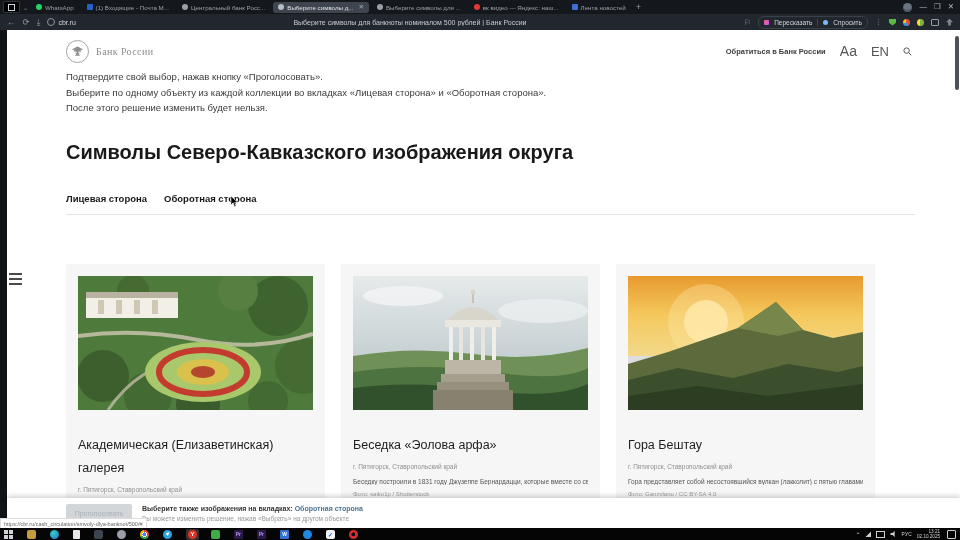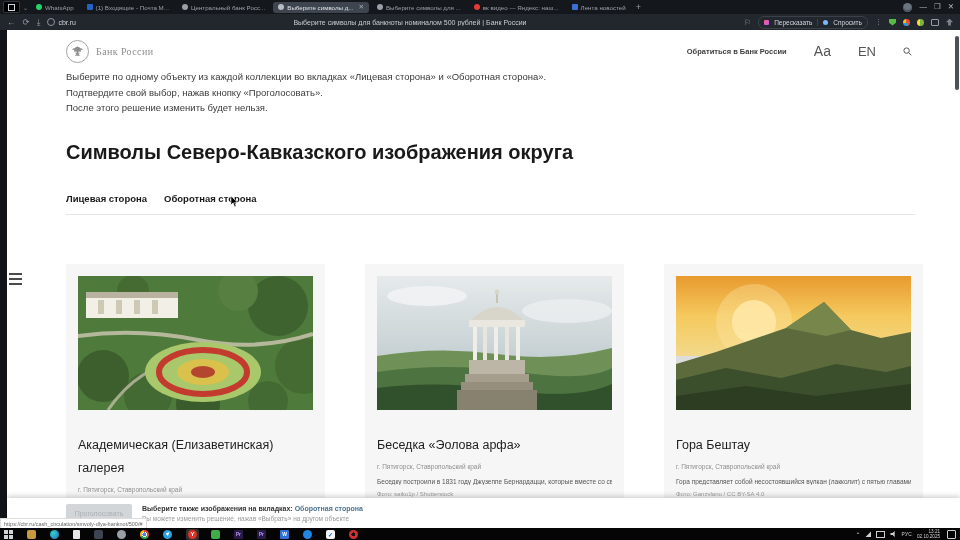--- a/index.html
+++ b/index.html
@@ -50,35 +50,35 @@
   .page{position:absolute;top:30px;bottom:12px;left:0;right:0;background:#fff;overflow:hidden;}
   .side-strip{position:absolute;left:0;top:0;bottom:0;width:7px;background:#101317;}
   .scroll-thumb{position:absolute;right:1px;top:6px;width:4px;height:54px;background:#4c5157;border-radius:2px;}
   .hamburger{position:absolute;left:9px;top:243px;width:13px;}
   .hamburger i{display:block;height:2px;background:#4a4a4a;margin-bottom:3px;}
 
   .site-header{position:absolute;left:66px;right:48px;top:6px;height:30px;display:flex;align-items:center;}
   .emblem{width:21px;height:21px;border:1px solid #a3a3a3;border-radius:50%;
           display:flex;align-items:center;justify-content:center;flex:0 0 auto;}
   .logo-text{margin-left:7px;font-family:Liberation Serif, serif;font-size:10px;color:#8d8d8d;letter-spacing:.4px;}
-  .hdr-right{margin-left:auto;display:flex;align-items:center;gap:27px;}
+  .hdr-right{margin-left:auto;display:flex;align-items:center;gap:14px;}
   .contact{font-size:7.5px;font-weight:bold;color:#3d3d3d;}
   .fontsize{font-size:14px;color:#555;}
   .lang{font-size:13px;color:#555;}
 
   .intro{position:absolute;left:66px;top:39px;font-size:9.5px;color:#3a3a3a;line-height:15.5px;}
   .h1{position:absolute;left:66px;top:111px;font-size:20px;font-weight:bold;color:#191919;}
   .stabs{position:absolute;left:66px;top:163px;display:flex;gap:17px;font-size:9.5px;font-weight:bold;color:#191919;}
   .divider{position:absolute;left:66px;right:45px;top:184px;height:1px;background:#e4e4e4;}
   .note{position:absolute;left:66px;top:198px;font-size:8px;color:#3f3f3f;}
   .note .lnk{color:#4a7290;text-decoration:underline;cursor:pointer;}
   .cursor{position:absolute;left:230px;top:165px;width:9px;height:13px;}
 
   
-  .cards{position:absolute;left:66px;top:234px;display:flex;gap:40px;}
+  .cards{position:absolute;left:66px;top:234px;display:flex;gap:16px;}
   .card{width:259px;height:265px;background:#f6f6f6;}
   .card-img{margin:12px 12px 0;height:134px;overflow:hidden;background:#ddd;}
   .card-img svg{display:block;}
   .card-body{padding:24px 12px 0;}
   .card-title{font-size:12.5px;color:#1d1d1d;line-height:23px;max-width:235px;}
   .card-loc{font-size:6.5px;color:#8f8f8f;margin-top:6px;}
   .card-desc{font-size:6.5px;color:#555;margin-top:8px;max-width:235px;white-space:nowrap;overflow:hidden;}
   .card-desc:empty,.card-credit:empty{display:none;}
   .card-credit{font-size:6px;color:#9b9b9b;margin-top:6px;}
 
@@ -229,22 +229,22 @@
         <span>
           <svg viewBox="0 0 10 10" width="9" height="9">
               <circle cx="4" cy="4" r="3" fill="none" stroke="#555" stroke-width="1.1"></circle>
               <line x1="6.3" y1="6.3" x2="9.2" y2="9.2" stroke="#555" stroke-width="1.1"></line>
             </svg>
         </span>
       </div>
     </div>
 
     <div class="intro">
+      <div>Подтвердите свой выбор, нажав кнопку «Проголосовать».</div>
       <div>Выберите по одному объекту из каждой коллекции во вкладках «Лицевая сторона» и «Оборотная сторона».</div>
-      <div>Подтвердите свой выбор, нажав кнопку «Проголосовать».</div>
       <div>После этого решение изменить будет нельзя.</div>
     </div>
 
     <div class="h1">Символы Северо-Кавказского изображения округа</div>
 
     <div class="stabs">
       <span>Лицевая сторона</span>
       <span>Оборотная сторона</span>
     </div>
     <svg class="cursor" viewBox="0 0 10 14">

